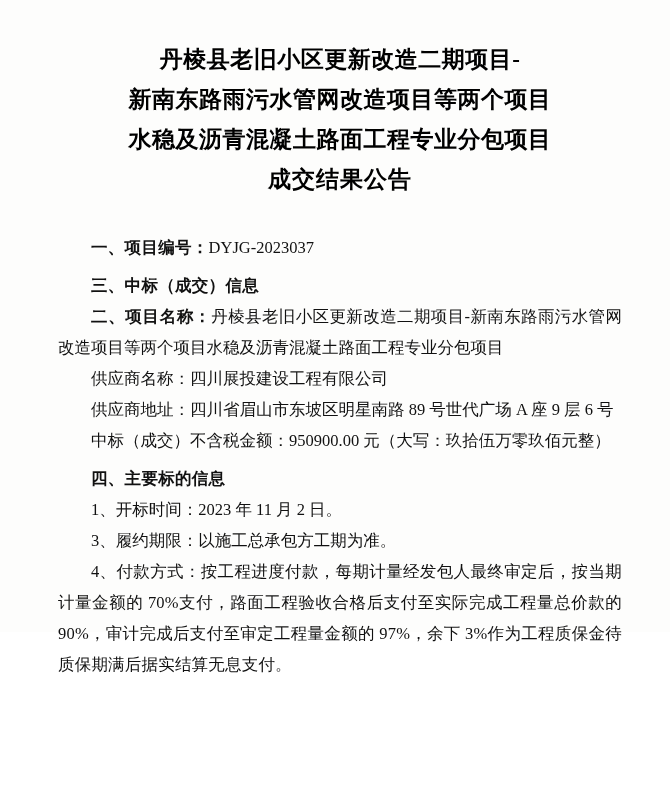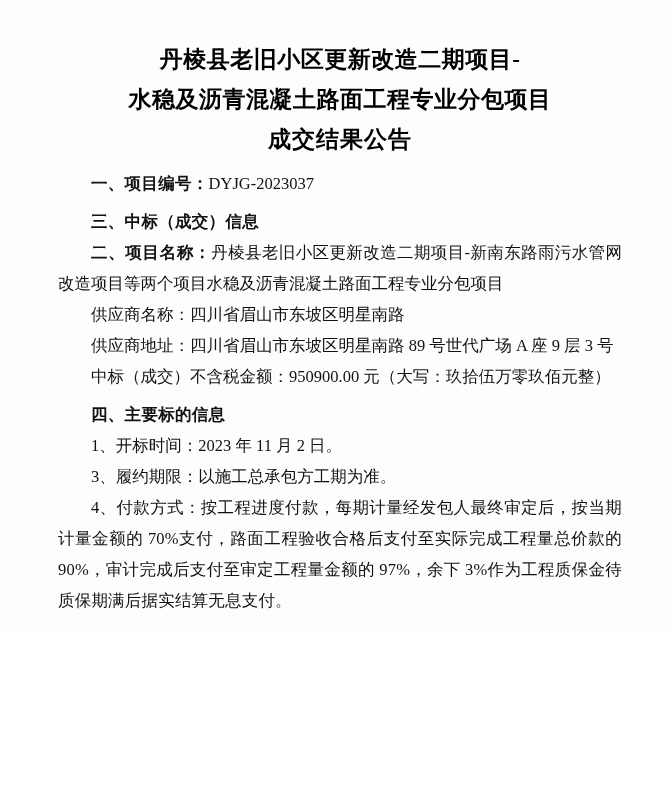--- a/index.html
+++ b/index.html
@@ -31,21 +31,21 @@
     font-weight: bold;
     letter-spacing: 0.5px;
     line-height: 40px;
     color: #000000;
     white-space: nowrap;
   }
   .title-line.last {
     letter-spacing: 1px;
   }
   .body-block {
-    margin-top: 8px;
+    margin-top: 32px;
   }
   p {
     margin: 0;
     font-size: 16.5px;
     line-height: 31px;
     color: #111111;
     text-align: justify;
   }
   .heading {
     font-weight: bold;
@@ -65,38 +65,39 @@
     text-indent: 2em;
   }
 </style>
 </head>
 <body>
 
 <div class="page">
 
   <div class="title-block">
     <div class="title-line">丹棱县老旧小区更新改造二期项目-</div>
+    <div class="title-line">新南东路雨污水管网改造项目等两个项目</div>
     <div class="title-line">水稳及沥青混凝土路面工程专业分包项目</div>
     <div class="title-line last">成交结果公告</div>
   </div>
 
   <div class="body-block">
 
     <p class="hang">
       <span class="heading">一、项目编号：</span><span class="num">DYJG-2023037</span>
     </p>
 
     <p class="hang heading">三、中标（成交）信息</p>
 
     <p class="hang">
       <span class="heading">二、项目名称：</span><span>丹棱县老旧小区更新改造二期项目-新南东路雨污水管网改造项目等两个项目水稳及沥青混凝土路面工程专业分包项目</span>
     </p>
 
-    <p class="sub">供应商名称：四川省眉山市东坡区明星南路</p>
-    <p class="sub">供应商地址：四川省眉山市东坡区明星南路 89 号世代广场 A 座 9 层 3 号</p>
+    <p class="sub">供应商名称：四川展投建设工程有限公司</p>
+    <p class="sub">供应商地址：四川省眉山市东坡区明星南路 89 号世代广场 A 座 9 层 6 号</p>
     <p class="sub">中标（成交）不含税金额：950900.00 元（大写：玖拾伍万零玖佰元整）</p>
 
     <p class="hang heading">四、主要标的信息</p>
 
     <p class="sub">1、开标时间：2023 年 11 月 2 日。</p>
     <p class="sub">3、履约期限：以施工总承包方工期为准。</p>
     <p class="sub tight">4、付款方式：按工程进度付款，每期计量经发包人最终审定后，按当期计量金额的 70%支付，路面工程验收合格后支付至实际完成工程量总价款的 90%，审计完成后支付至审定工程量金额的 97%，余下 3%作为工程质保金待质保期满后据实结算无息支付。</p>
 
   </div>
 

